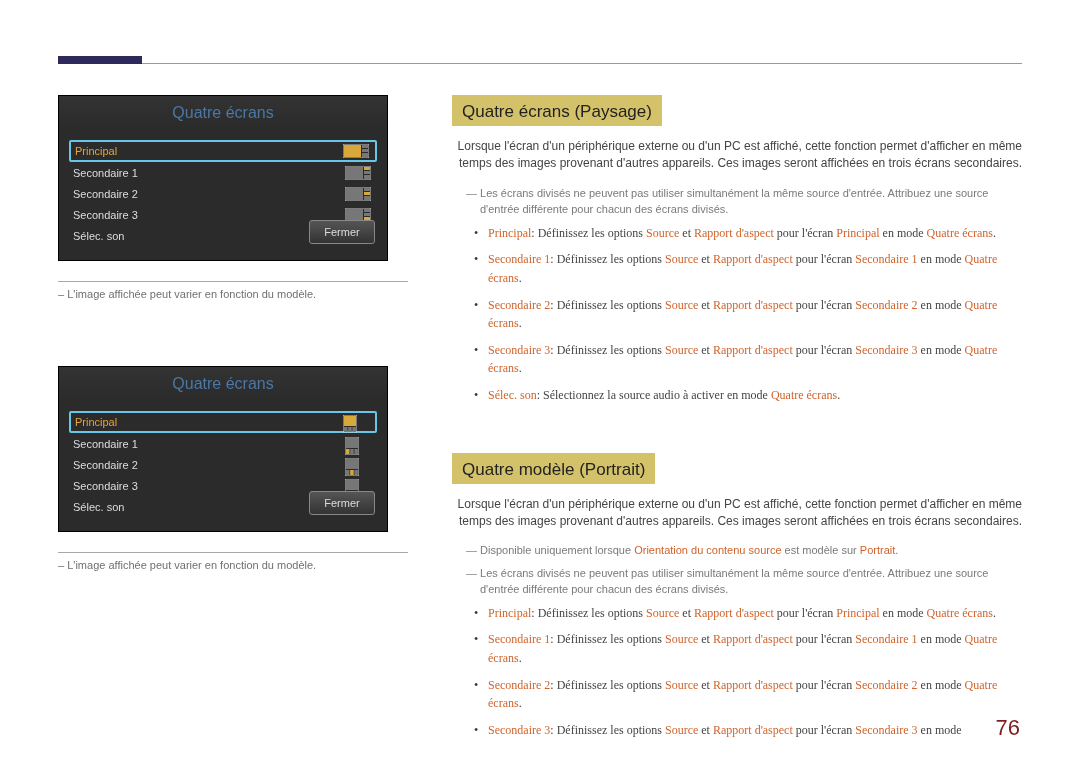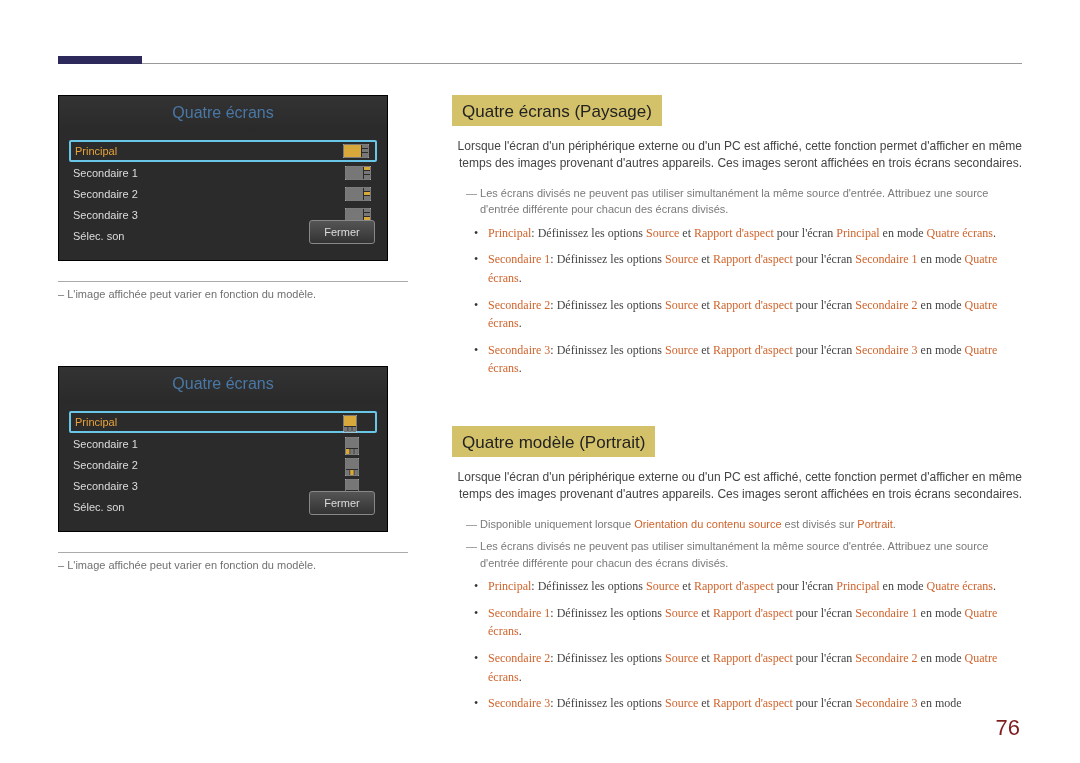--- a/index.html
+++ b/index.html
@@ -302,28 +302,29 @@
       <h3 class="section-title">Quatre écrans (Paysage)</h3>
       <p class="intro">Lorsque l'écran d'un périphérique externe ou d'un PC est affiché, cette fonction permet d'afficher en même temps des images provenant d'autres appareils. Ces images seront affichées en trois écrans secondaires.</p>
       <div class="infos">
         <p class="info-line">Les écrans divisés ne peuvent pas utiliser simultanément la même source d'entrée. Attribuez une source d'entrée différente pour chacun des écrans divisés.</p>
       </div>
       <ul class="bullets">
         <li><span class="hl">Principal</span><span>: Définissez les options </span><span class="hl">Source</span><span> et </span><span class="hl">Rapport d'aspect</span><span> pour l'écran </span><span class="hl">Principal</span><span> en mode </span><span class="hl">Quatre écrans</span><span>.</span></li>
         <li><span class="hl">Secondaire 1</span><span>: Définissez les options </span><span class="hl">Source</span><span> et </span><span class="hl">Rapport d'aspect</span><span> pour l'écran </span><span class="hl">Secondaire 1</span><span> en mode </span><span class="hl">Quatre écrans</span><span>.</span></li>
         <li><span class="hl">Secondaire 2</span><span>: Définissez les options </span><span class="hl">Source</span><span> et </span><span class="hl">Rapport d'aspect</span><span> pour l'écran </span><span class="hl">Secondaire 2</span><span> en mode </span><span class="hl">Quatre écrans</span><span>.</span></li>
         <li><span class="hl">Secondaire 3</span><span>: Définissez les options </span><span class="hl">Source</span><span> et </span><span class="hl">Rapport d'aspect</span><span> pour l'écran </span><span class="hl">Secondaire 3</span><span> en mode </span><span class="hl">Quatre écrans</span><span>.</span></li>
+        <li><span class="hl">Sélec. son</span><span>: Sélectionnez la source audio à activer en mode </span><span class="hl">Quatre écrans</span><span>.</span></li>
       </ul>
     </div>
 
     <div class="right-block">
       <h3 class="section-title">Quatre modèle (Portrait)</h3>
       <p class="intro">Lorsque l'écran d'un périphérique externe ou d'un PC est affiché, cette fonction permet d'afficher en même temps des images provenant d'autres appareils. Ces images seront affichées en trois écrans secondaires.</p>
       <div class="infos">
-        <p class="info-line"><span>Disponible uniquement lorsque </span><span class="hl">Orientation du contenu source</span><span> est divisés sur </span><span class="hl">Portrait</span><span>.</span></p>
+        <p class="info-line"><span>Disponible uniquement lorsque </span><span class="hl">Orientation du contenu source</span><span> est modèle sur </span><span class="hl">Portrait</span><span>.</span></p>
         <p class="info-line">Les écrans divisés ne peuvent pas utiliser simultanément la même source d'entrée. Attribuez une source d'entrée différente pour chacun des écrans divisés.</p>
       </div>
       <ul class="bullets">
         <li><span class="hl">Principal</span><span>: Définissez les options </span><span class="hl">Source</span><span> et </span><span class="hl">Rapport d'aspect</span><span> pour l'écran </span><span class="hl">Principal</span><span> en mode </span><span class="hl">Quatre écrans</span><span>.</span></li>
         <li><span class="hl">Secondaire 1</span><span>: Définissez les options </span><span class="hl">Source</span><span> et </span><span class="hl">Rapport d'aspect</span><span> pour l'écran </span><span class="hl">Secondaire 1</span><span> en mode </span><span class="hl">Quatre écrans</span><span>.</span></li>
         <li><span class="hl">Secondaire 2</span><span>: Définissez les options </span><span class="hl">Source</span><span> et </span><span class="hl">Rapport d'aspect</span><span> pour l'écran </span><span class="hl">Secondaire 2</span><span> en mode </span><span class="hl">Quatre écrans</span><span>.</span></li>
         <li><span class="hl">Secondaire 3</span><span>: Définissez les options </span><span class="hl">Source</span><span> et </span><span class="hl">Rapport d'aspect</span><span> pour l'écran </span><span class="hl">Secondaire 3</span><span> en mode </span></li>
 
       </ul>
     </div>

